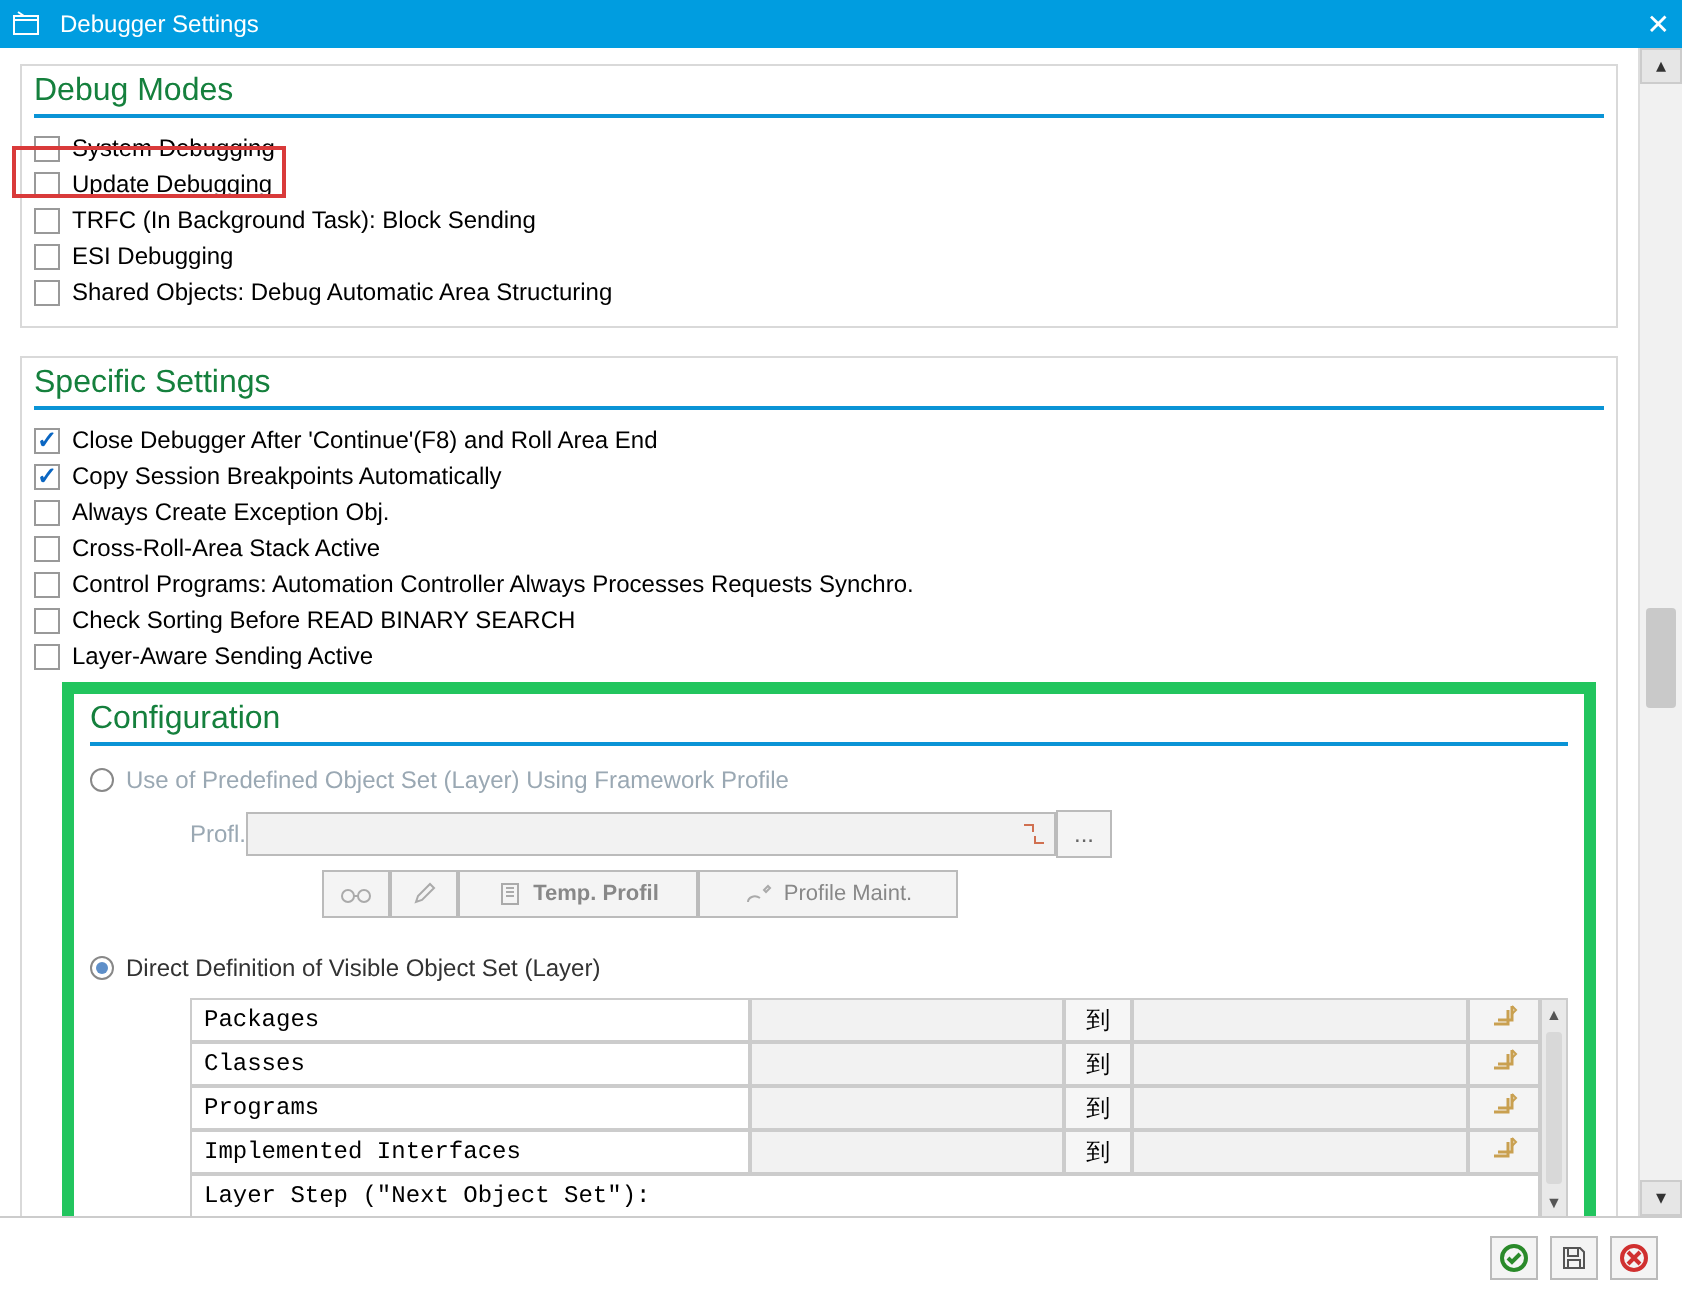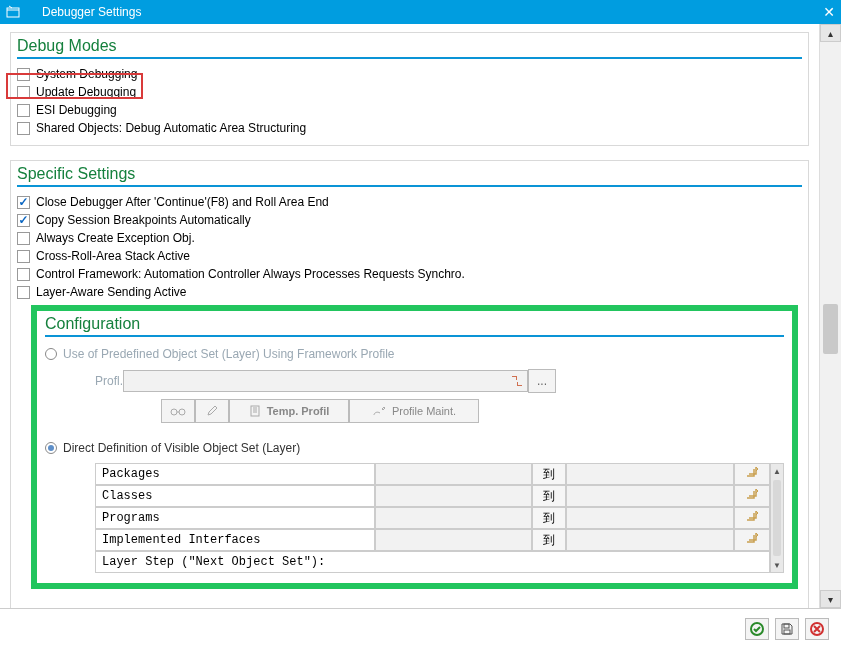--- a/index.html
+++ b/index.html
@@ -1,18 +1,18 @@
 <!DOCTYPE html>
 <html><head>
 <meta charset="utf-8">
 <style>
   * { box-sizing: border-box; margin: 0; padding: 0; }
   body { font-family: Arial, sans-serif; font-size: 12px; background: #fff; width: 841px; height: 648px; overflow: hidden; position: relative; }
   .titlebar { background: #009de0; color: #fff; height: 24px; display: flex; align-items: center; padding: 0 6px; justify-content: space-between; }
-  .titlebar-left { display: flex; align-items: center; gap: 22px; }
+  .titlebar-left { display: flex; align-items: center; gap: 10px; }
   .titlebar-icon { width: 14px; height: 14px; }
   .titlebar-title { font-size: 12px; }
   .titlebar-close { cursor: pointer; font-size: 14px; }
   .main { position: absolute; top: 24px; left: 0; right: 22px; bottom: 40px; overflow-y: auto; padding: 8px 10px; }
   .scrolltrack { position: absolute; top: 24px; right: 0; width: 22px; bottom: 40px; background: #f1f1f1; border-left: 1px solid #ddd; }
   .scroll-arrow { height: 18px; background: #e6e6e6; border: 1px solid #ccc; display:flex; align-items:center; justify-content:center; font-size:10px; color:#333; }
   .scroll-thumb { position:absolute; left:3px; right:3px; top: 280px; height: 50px; background: #c9c9c9; border-radius:2px; }
   .panel { border: 1px solid #d9d9d9; margin-bottom: 14px; padding: 2px 6px 8px 6px; }
   .panel-title { font-size: 16px; color: #15803d; padding: 2px 0 2px 0; border-bottom: 2px solid #0a94d6; margin-bottom: 6px; }
   .check-row { display: flex; align-items: center; gap: 6px; padding: 2px 0; }
@@ -71,20 +71,24 @@
     <div class="check-row">
       <span class="cb"></span>
       <span>System Debugging</span>
     </div>
     <div class="check-row">
       <span class="cb"></span>
       <span>Update Debugging</span>
     </div>
     <div class="check-row">
       <span class="cb"></span>
+      <span>TRFC (In Background Task): Block Sending</span>
+    </div>
+    <div class="check-row">
+      <span class="cb"></span>
       <span>ESI Debugging</span>
     </div>
     <div class="check-row">
       <span class="cb"></span>
       <span>Shared Objects: Debug Automatic Area Structuring</span>
     </div>
   </div>
 
   <div class="panel" style="border-bottom:none; padding-bottom:16px;">
     <div class="panel-title">Specific Settings</div>
@@ -99,21 +103,25 @@
     <div class="check-row">
       <span class="cb"></span>
       <span>Always Create Exception Obj.</span>
     </div>
     <div class="check-row">
       <span class="cb"></span>
       <span>Cross-Roll-Area Stack Active</span>
     </div>
     <div class="check-row">
       <span class="cb"></span>
-      <span>Control Framework: Automation Controller Always Processes Requests Synchro.</span>
+      <span>Control Programs: Automation Controller Always Processes Requests Synchro.</span>
+    </div>
+    <div class="check-row">
+      <span class="cb"></span>
+      <span>Check Sorting Before READ BINARY SEARCH</span>
     </div>
     <div class="check-row">
       <span class="cb"></span>
       <span>Layer-Aware Sending Active</span>
     </div>
 
     <div class="subpanel">
       <div class="panel-title" style="border-bottom-color:#0a94d6;">Configuration</div>
 
       <div class="radio-row disabled">

